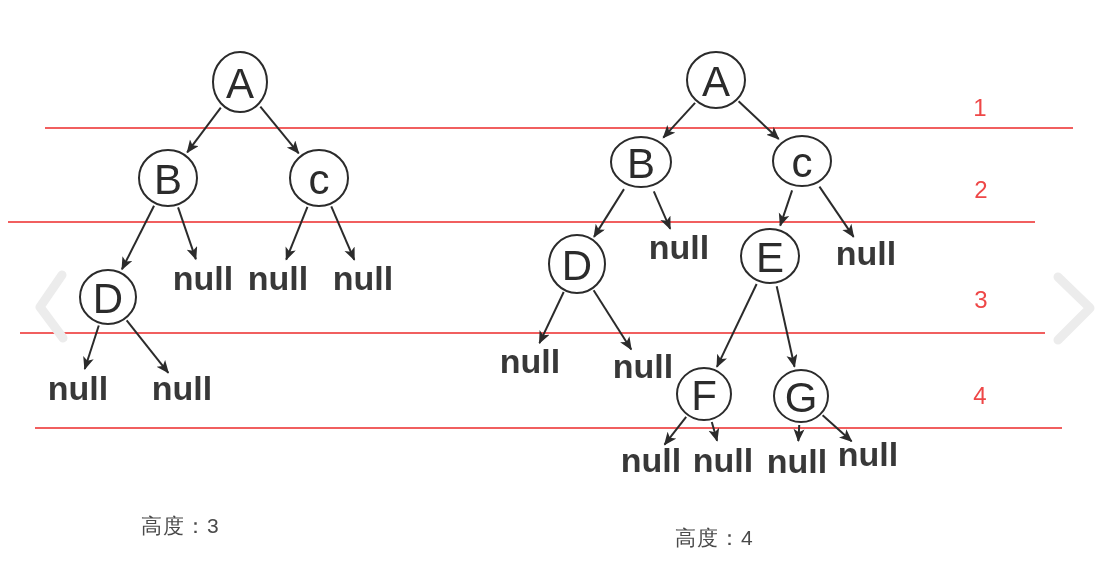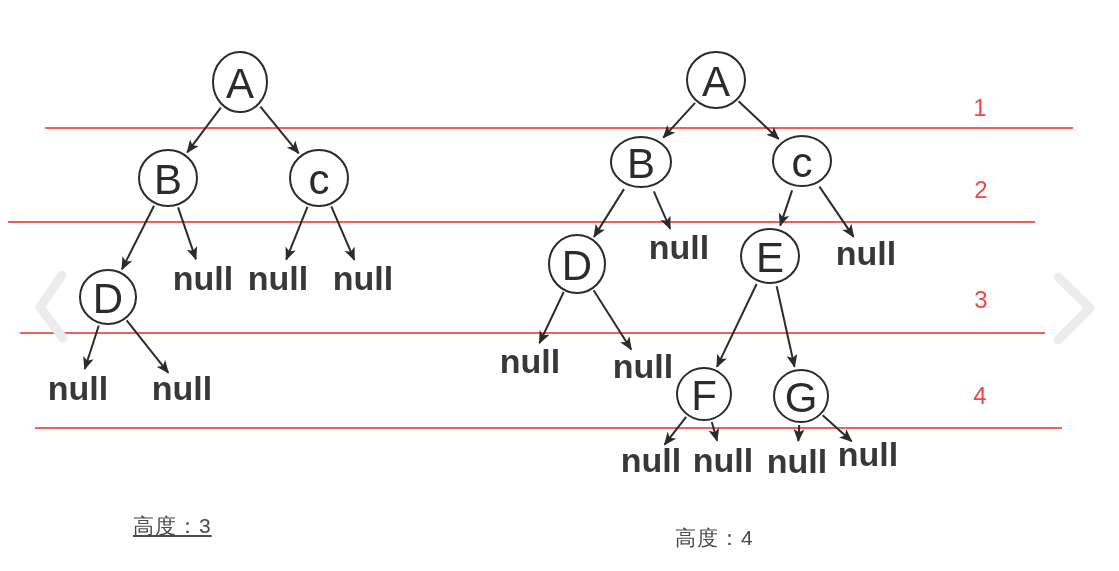--- a/index.html
+++ b/index.html
@@ -129,15 +129,15 @@
         <text x="797" y="473" fill="#383838" font-size="34" font-weight="bold" text-anchor="middle">null</text>
         <text x="868" y="466" fill="#383838" font-size="34" font-weight="bold" text-anchor="middle">null</text>
       </g>
       <g cursor="pointer">
         <polyline points="62,275 40,307 63,338" fill="none" stroke="#ececec" stroke-width="9" stroke-linecap="round" stroke-linejoin="round"></polyline>
       </g>
       <g cursor="pointer">
         <polyline points="1058,277 1090,308 1058,340" fill="none" stroke="#ececec" stroke-width="9" stroke-linecap="round" stroke-linejoin="round"></polyline>
       </g>
     </svg>
-  <div class="caption" id="caption-0" style="left: 133px; top: 512px; text-decoration: underline;">高度：3</div>
+  <div class="caption" id="caption-0" style="left: 141px; top: 512px;">高度：3</div>
   <div class="caption" id="caption-1" style="left: 675px; top: 524px;">高度：4</div>
 </div>
 
 </body></html>

